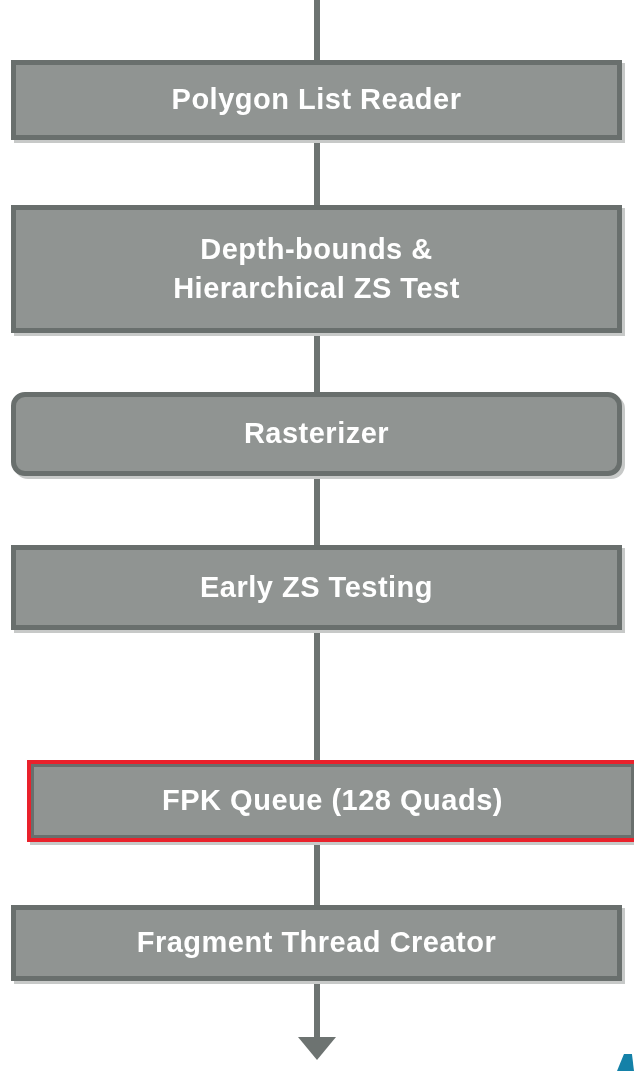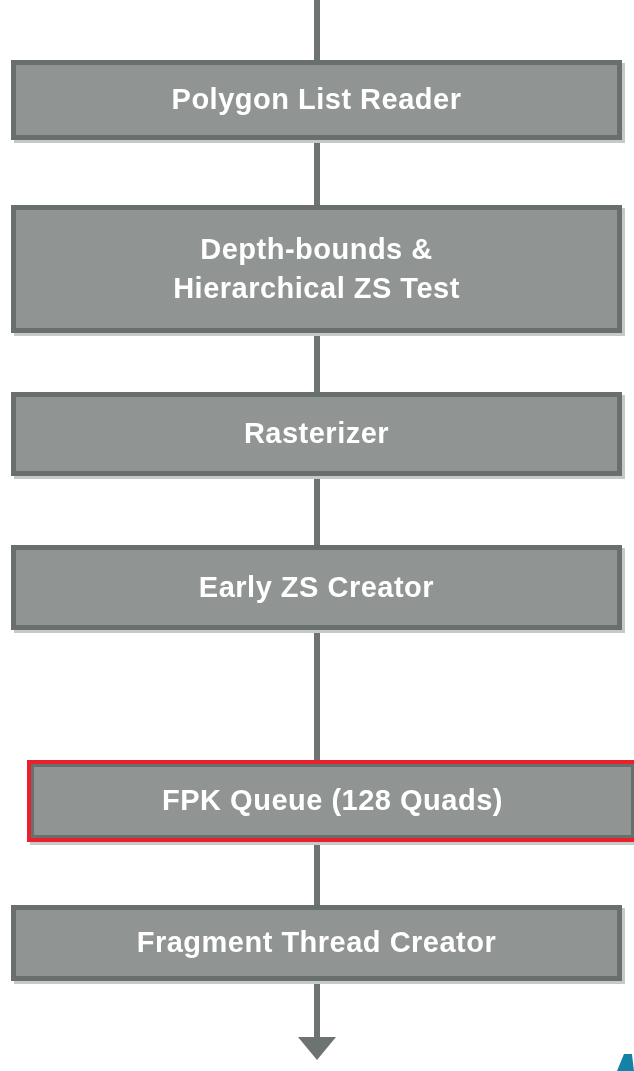--- a/index.html
+++ b/index.html
@@ -58,21 +58,21 @@
     color: var(--text);
     font-weight: bold;
     font-size: 29px;
     line-height: 1.35;
     text-align: center;
     white-space: pre-line;
     letter-spacing: 0.5px;
   }
   .b1 { top: 60px;  height: 80px; }
   .b2 { top: 205px; height: 128px; }
-  .b3 { top: 392px; height: 84px; }
+  .b3 { top: 392px; height: 84px; border-radius: 14px; }
   .b4 { top: 545px; height: 85px; }
   .b5 {
     top: 760px; height: 82px;
     border: 4px solid var(--highlight);
     box-shadow: 3px 3px 0 var(--shadow), inset 0 0 0 3px var(--box-border);
     margin-left: 16px;
   }
   .b6 { top: 905px; height: 76px; }
   .corner {
     position: absolute;
@@ -100,21 +100,21 @@
   <div class="box b2">
     <span class="label">Depth-bounds &amp;
 Hierarchical ZS Test</span>
   </div>
 
   <div class="box b3">
     <span class="label">Rasterizer</span>
   </div>
 
   <div class="box b4">
-    <span class="label">Early ZS Creator</span>
+    <span class="label">Early ZS Testing</span>
   </div>
 
   <div class="box b5">
     <span class="label">FPK Queue (128 Quads)</span>
   </div>
 
   <div class="box b6">
     <span class="label">Fragment Thread Creator</span>
   </div>
 

